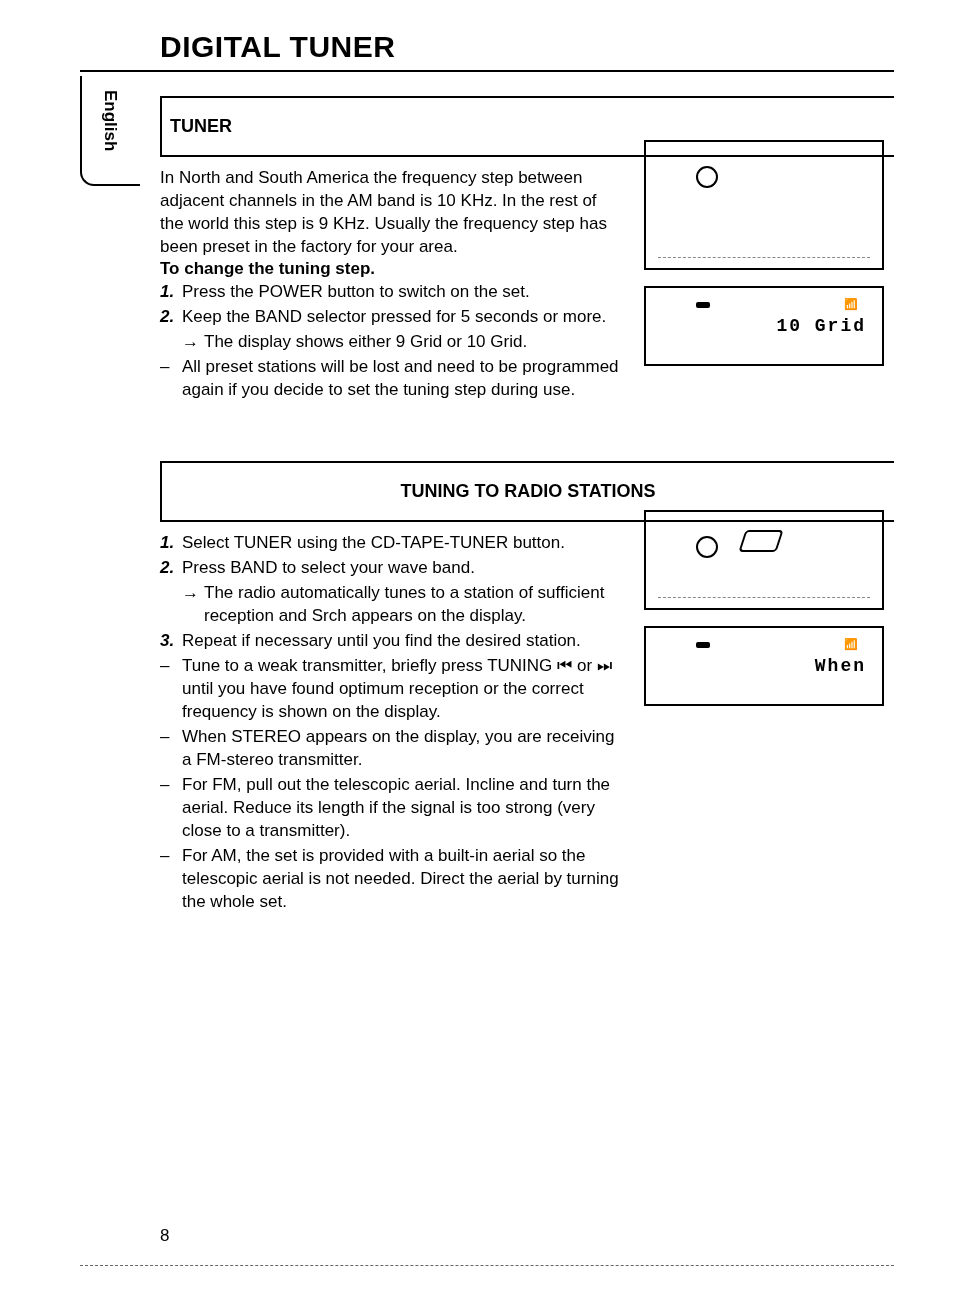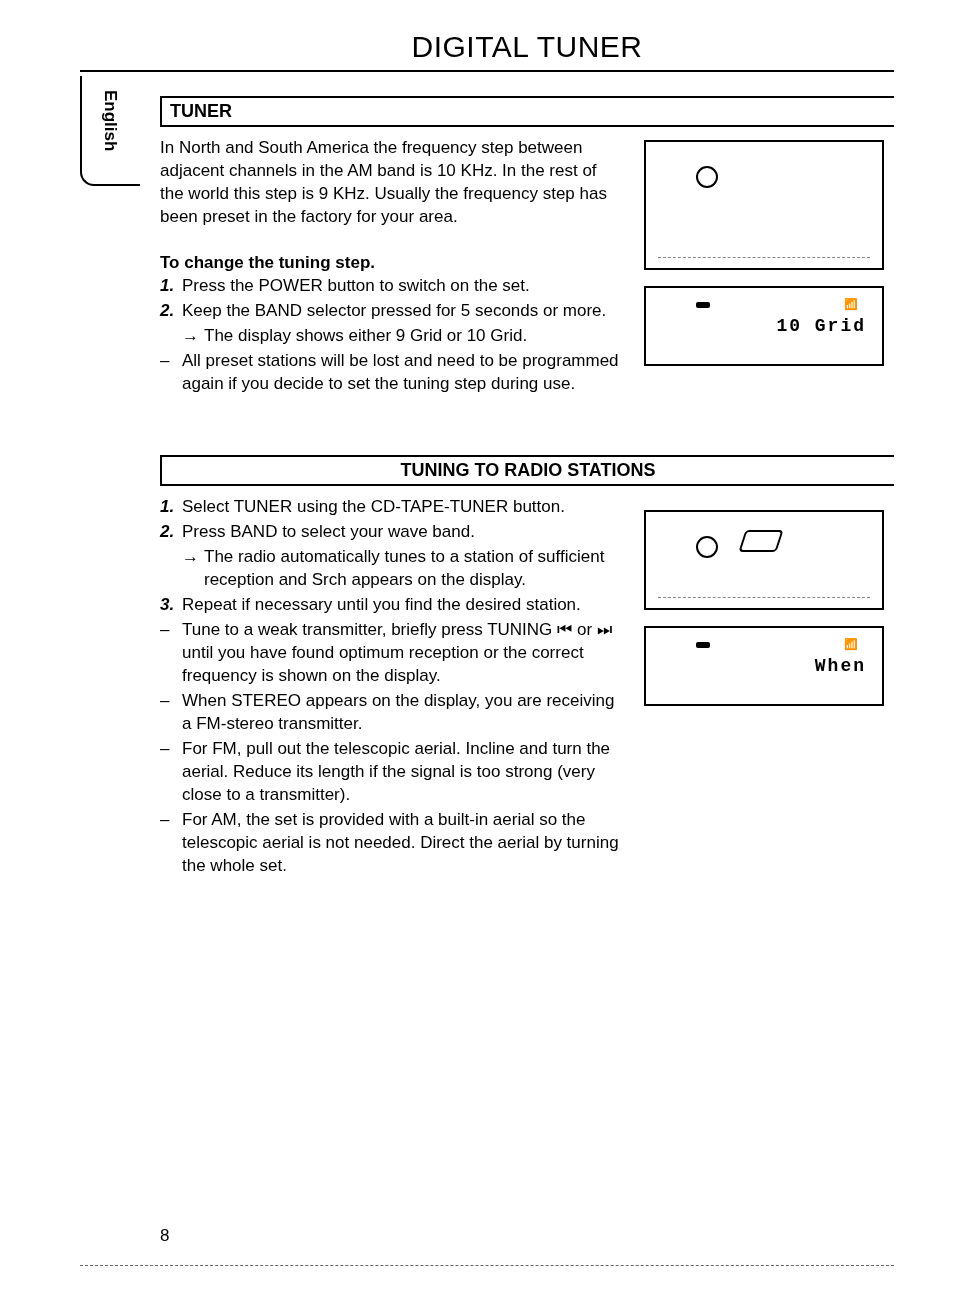--- a/index.html
+++ b/index.html
@@ -7,25 +7,24 @@
     width: 954px;
     height: 1306px;
     background: #fff;
     font-family: Arial, Helvetica, sans-serif;
     color: #000;
     position: relative;
     padding: 30px 60px 30px 80px;
   }
   .page-title {
     font-size: 30px;
-    font-weight: 400;
+    font-weight: 700;
     letter-spacing: 0.5px;
     margin-left: 80px;
     margin-bottom: 6px;
-    text-align: center;
   }
   .title-rule {
     border: none;
     border-top: 2.5px solid #000;
     margin-bottom: 18px;
   }
   .lang-tab {
     position: absolute;
     left: 100px;
     top: 90px;
@@ -42,21 +41,21 @@
     border-left: 2px solid #000;
     border-bottom: 2px solid #000;
     border-bottom-left-radius: 14px;
   }
   .content {
     margin-left: 80px;
   }
   .section-header {
     border: 2px solid #000;
     border-right: none;
-    padding: 3px 8px;
+    padding: 18px 8px;
     font-weight: 900;
     font-size: 18px;
     margin-bottom: 10px;
     margin-top: 24px;
     position: relative;
   }
   .section-header::after {
     content: "";
     position: absolute;
     right: 0;
@@ -66,21 +65,21 @@
   }
   .subheading {
     font-weight: 900;
     font-size: 17px;
     margin-bottom: 2px;
   }
   .body-text {
     font-size: 17px;
     line-height: 1.35;
     max-width: 460px;
-    margin-bottom: 24px;
+    margin-bottom: 0;
   }
   .list-block {
     font-size: 17px;
     line-height: 1.35;
     max-width: 460px;
   }
   .list-item {
     display: flex;
     margin-bottom: 2px;
   }

